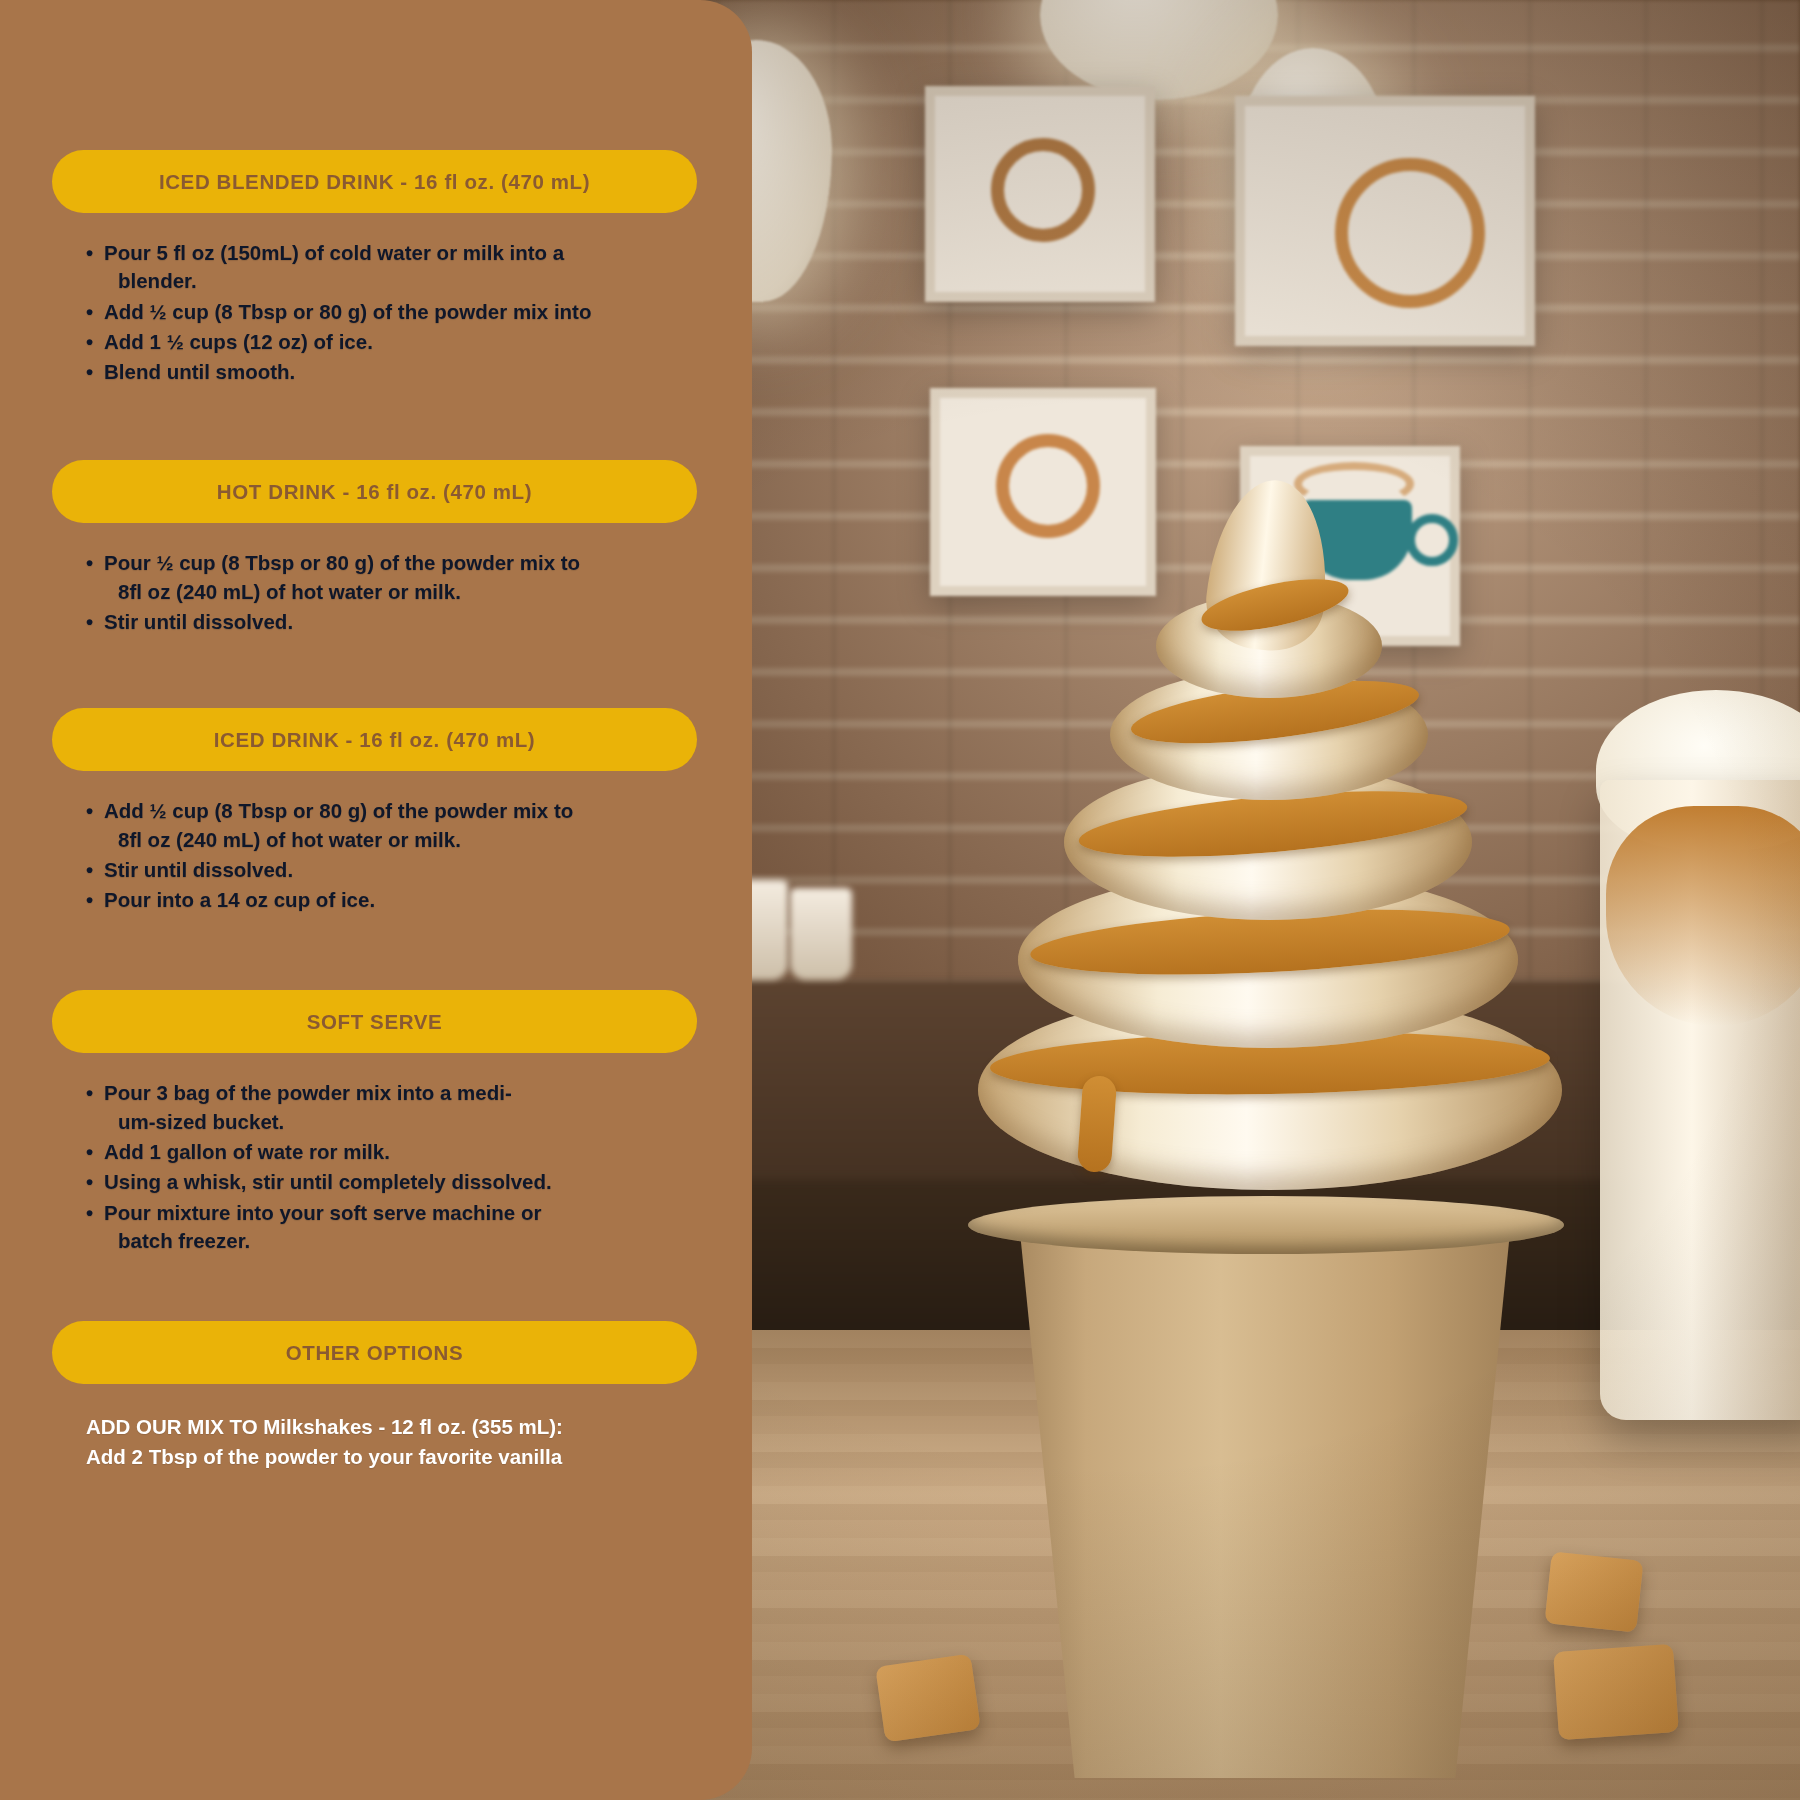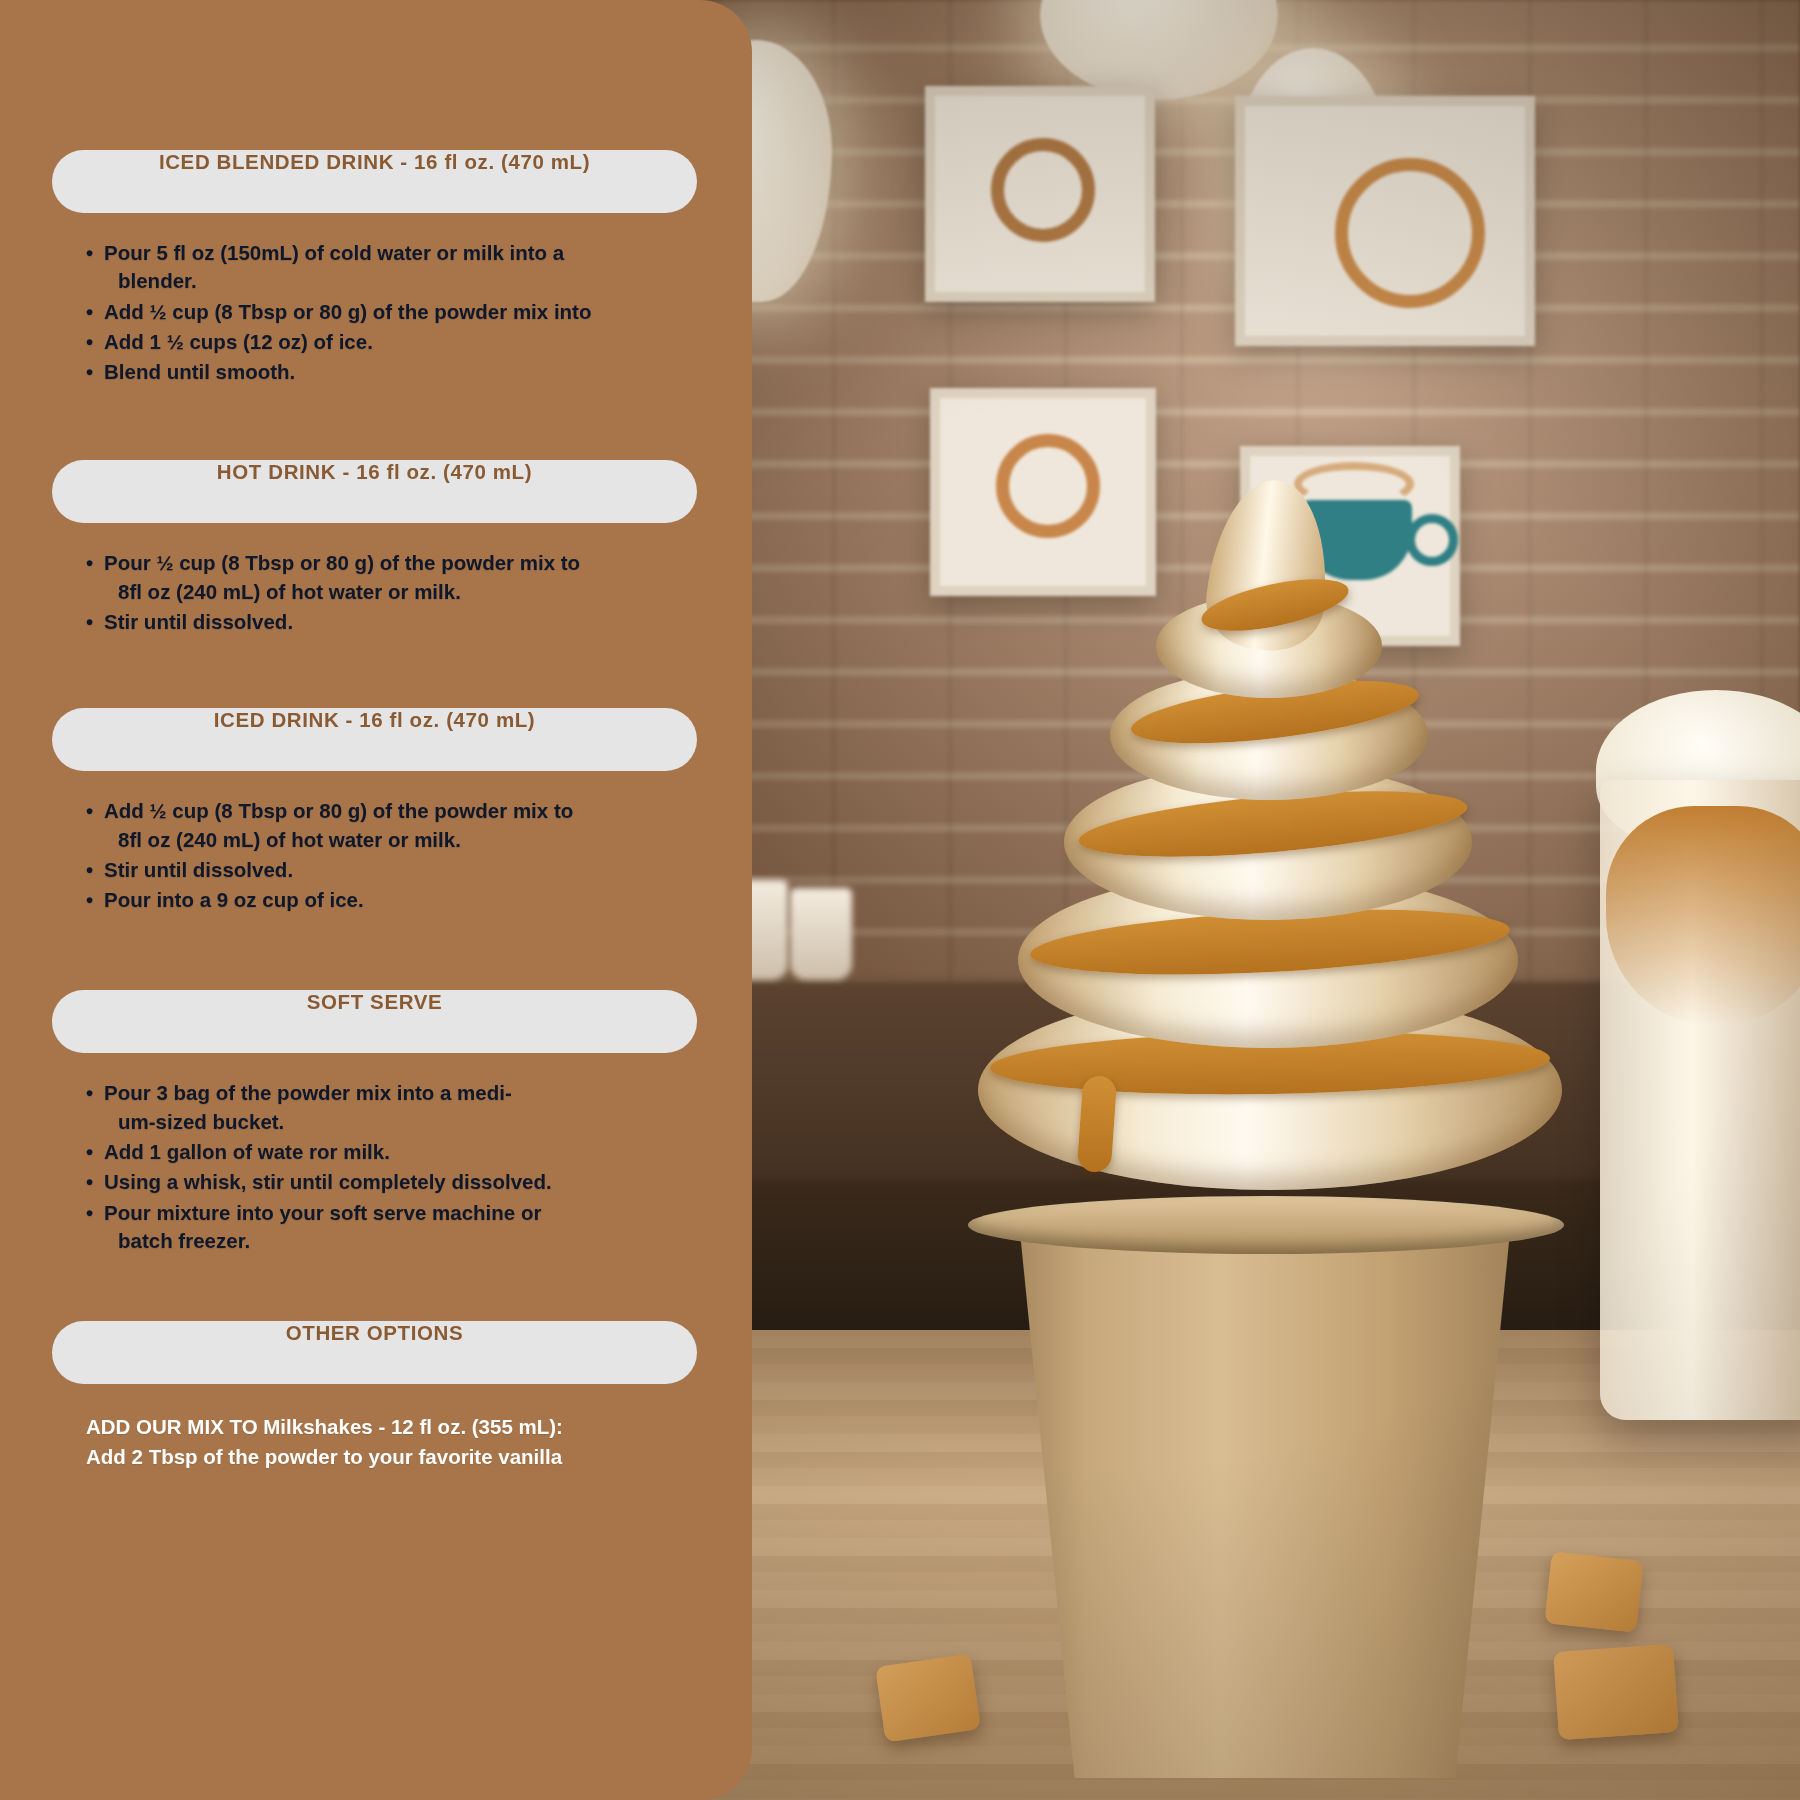--- a/index.html
+++ b/index.html
@@ -268,23 +268,24 @@
     background: #a8754a;
     border-radius: 0 52px 52px 0;
     padding: 150px 0 0 0;
     z-index: 5;
   }
 
   .pill {
     margin: 0 0 0 52px;
     width: 645px;
     height: 63px;
-    background: #e5e5e5;
+    background: #eab308;
     border-radius: 40px;
     display: flex;
+    align-items: center;
     justify-content: center;
   }
   .pill span {
     color: #8a5a32;
     font-weight: bold;
     font-size: 20.5px;
     letter-spacing: 0.6px;
     text-align: center;
   }
 
@@ -435,21 +436,21 @@
     <div class="block">
       <ul>
         <li>
           <span>Add ½ cup (8 Tbsp or 80 g) of the powder mix to</span>
           <span class="cont">8fl oz (240 mL) of hot water or milk.</span>
         </li>
         <li>
           <span>Stir until dissolved.</span>
         </li>
         <li>
-          <span>Pour into a 9 oz cup of ice.</span>
+          <span>Pour into a 14 oz cup of ice.</span>
         </li>
       </ul>
     </div>
 
     <div class="gap-c"></div>
 
     <div class="pill">
       <span>SOFT SERVE</span>
     </div>
     <div class="block">

